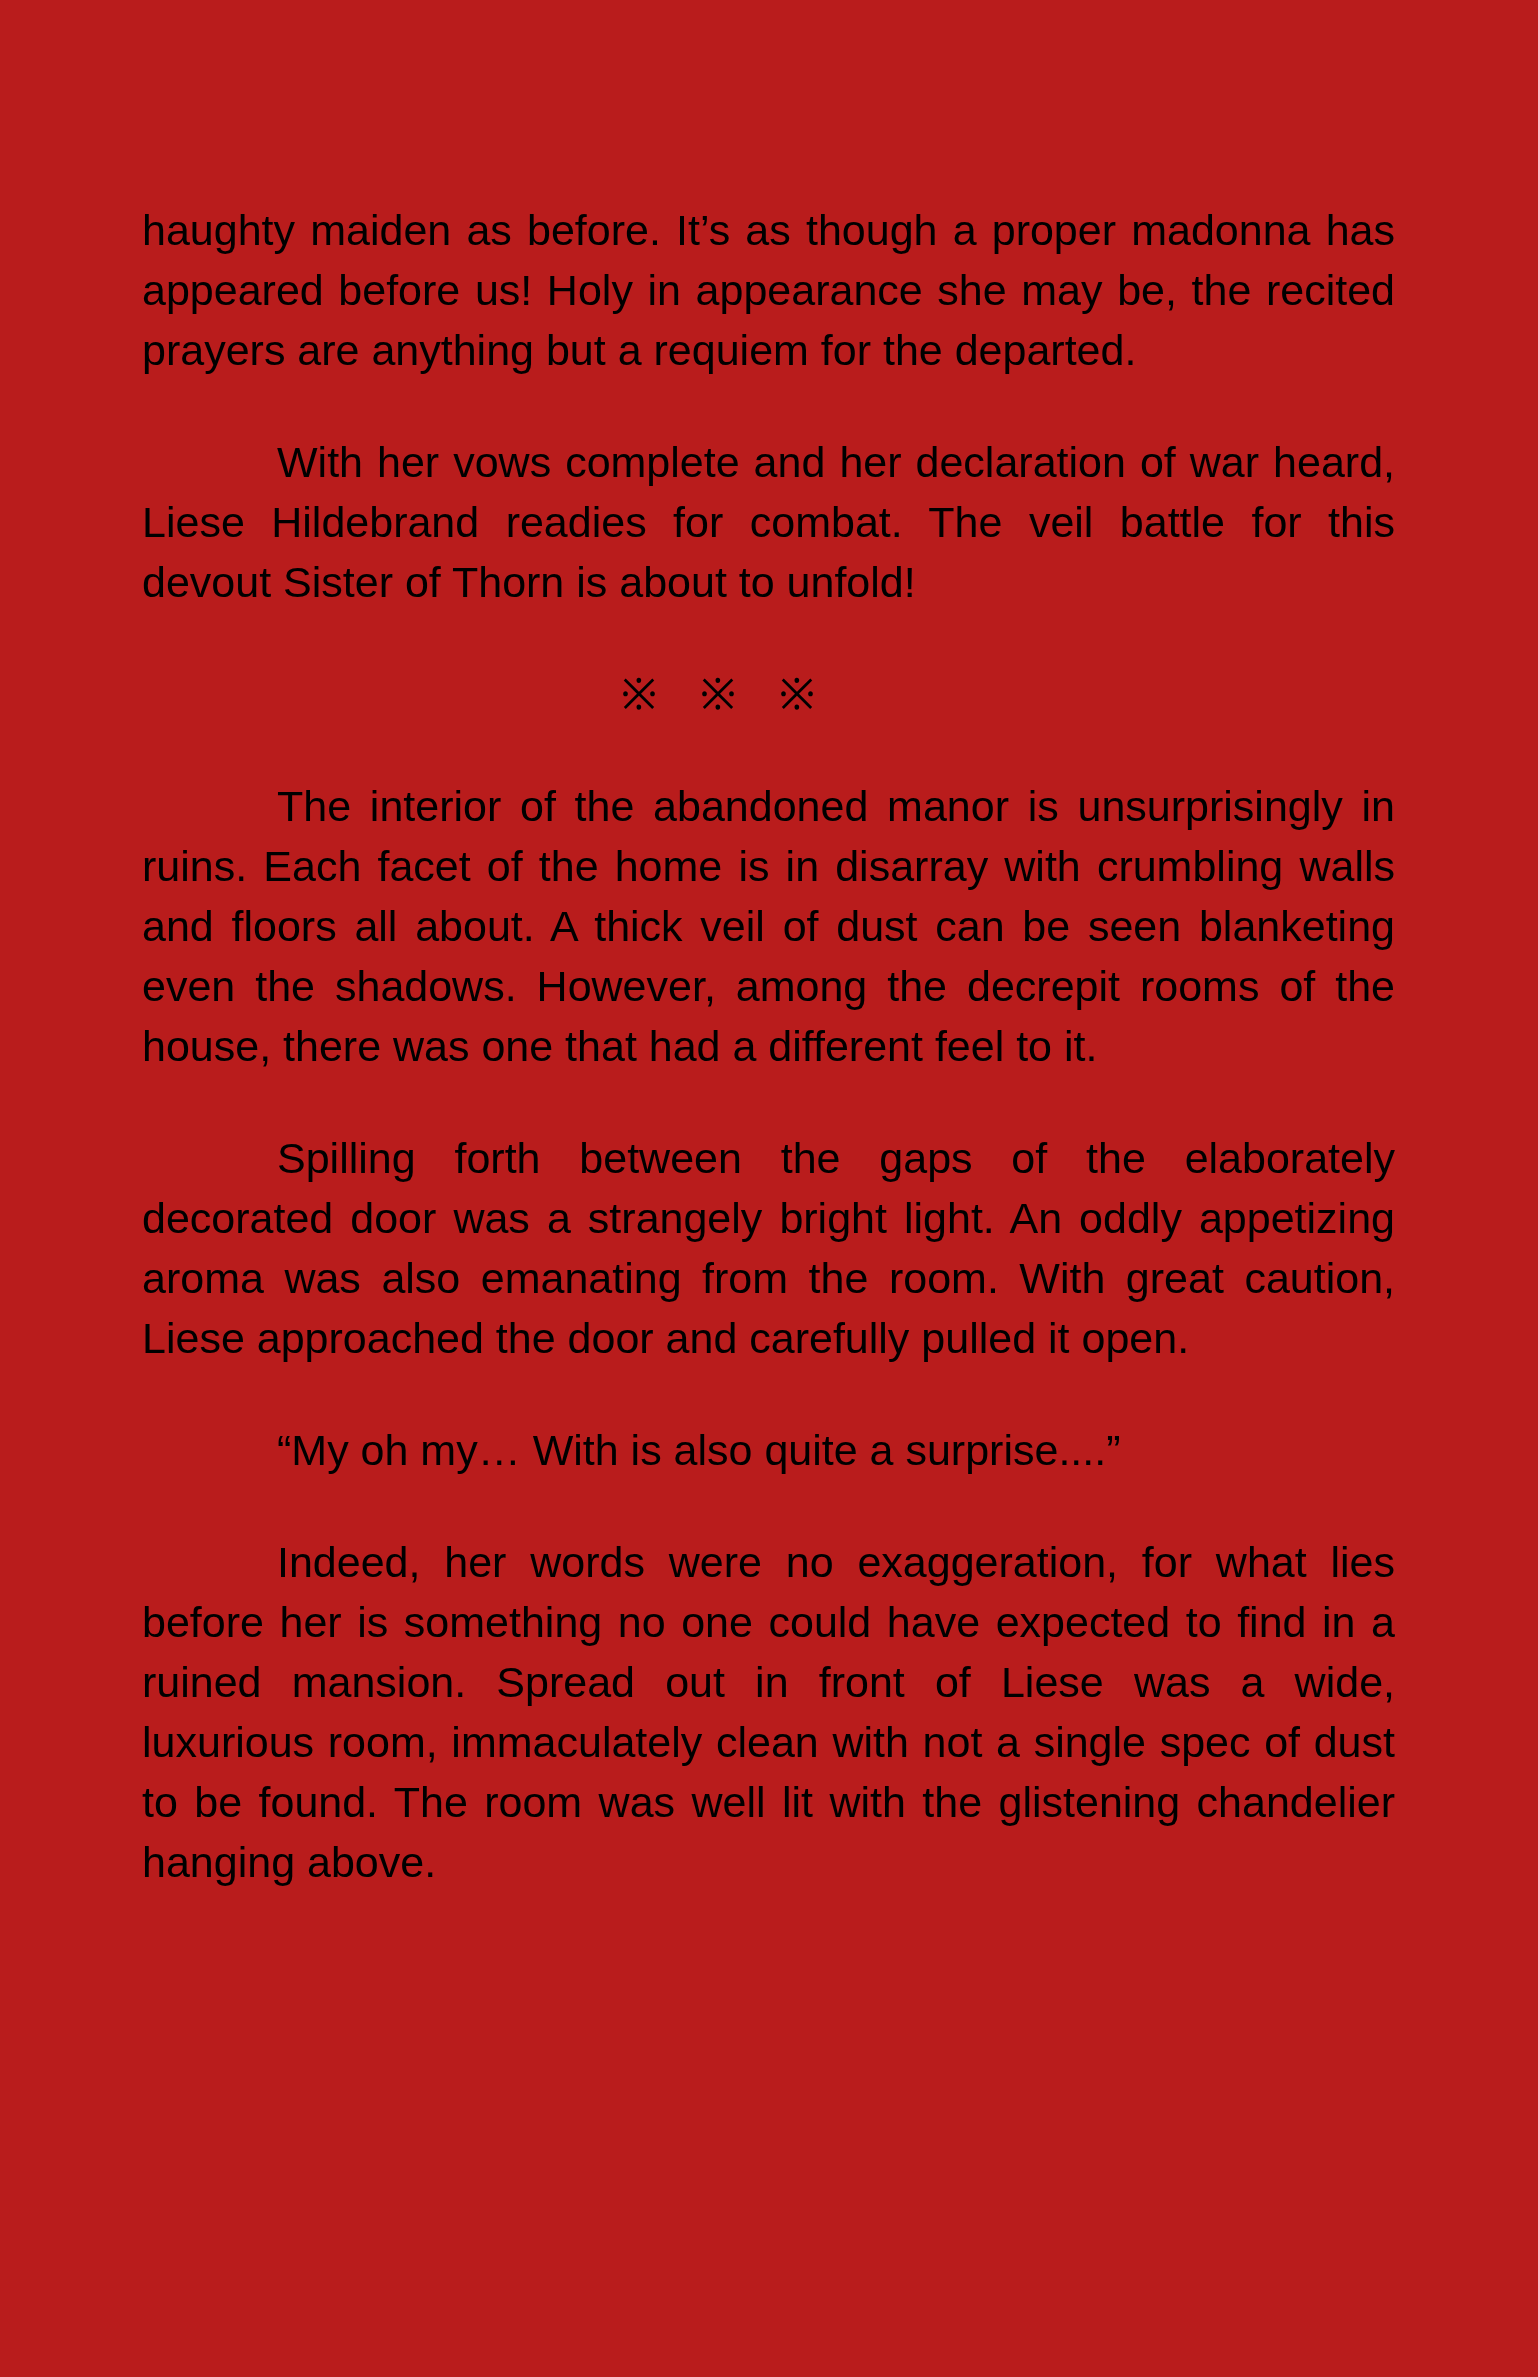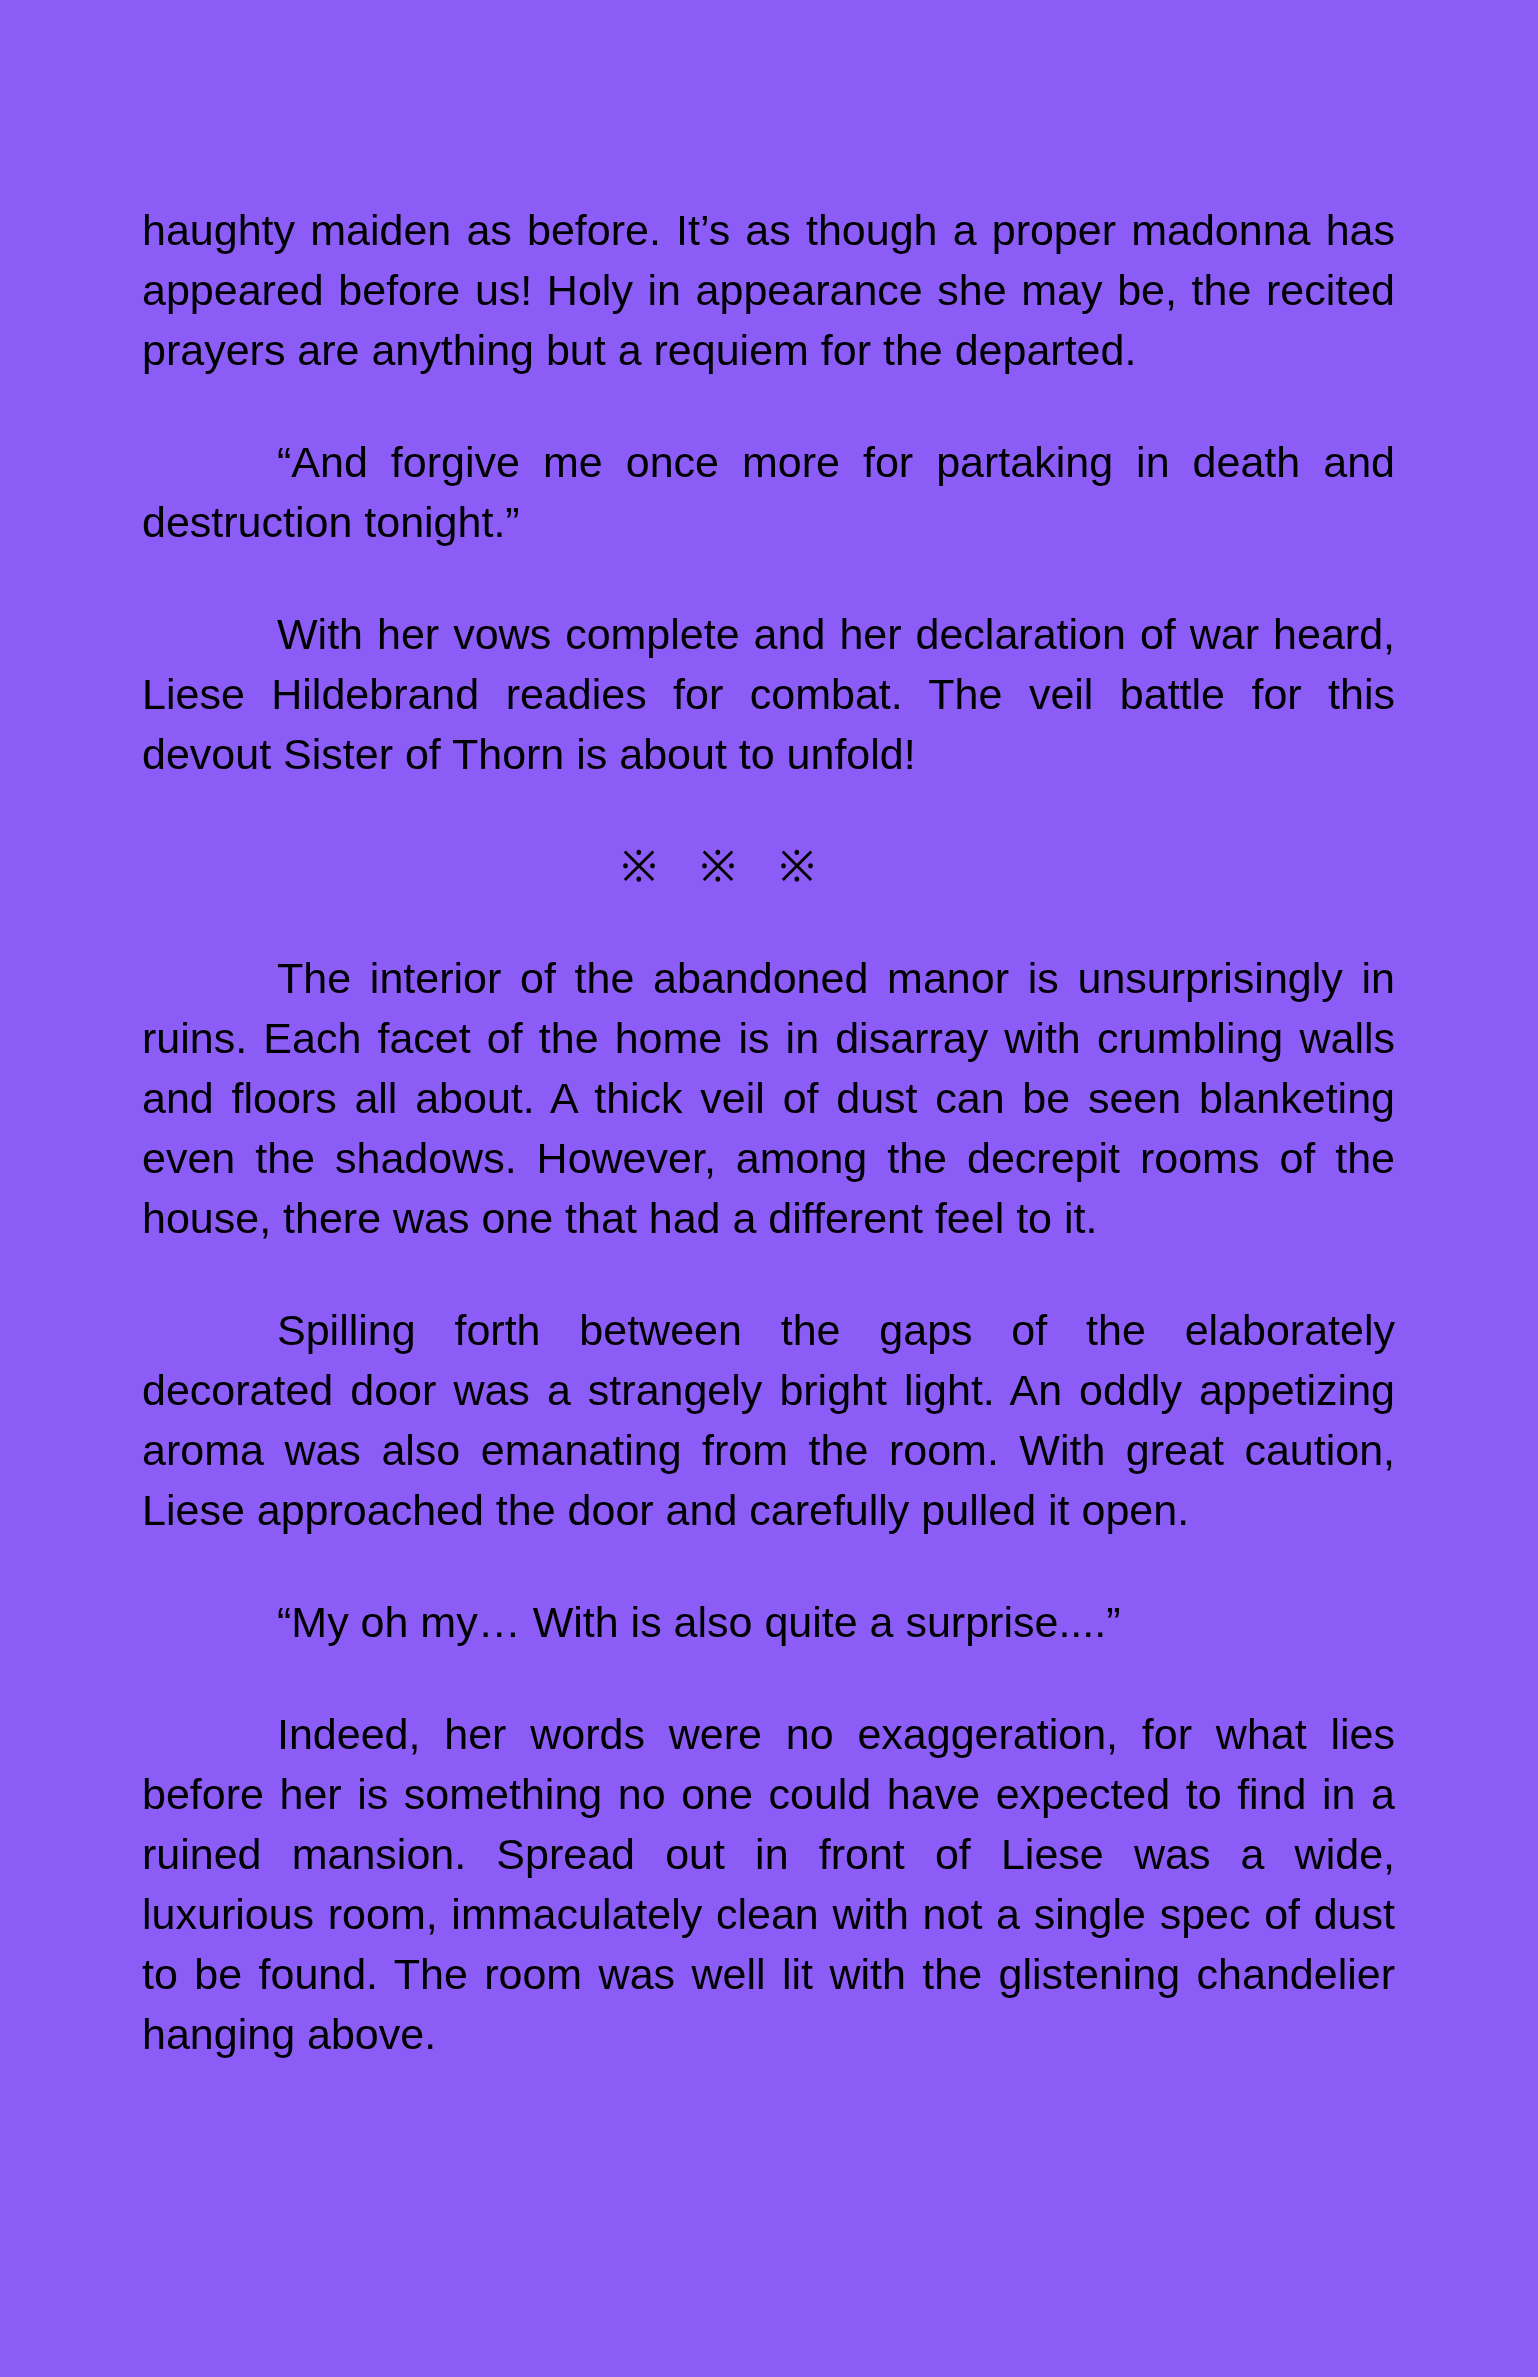--- a/index.html
+++ b/index.html
@@ -5,21 +5,21 @@
   html, body {
     margin: 0;
     padding: 0;
     background: #ffffff;
   }
   .page {
     position: relative;
     box-sizing: border-box;
     width: 1538px;
     height: 2377px;
-    background: #8b5cf6;
+    background: #b91c1c;
     color: #000000;
     font-family: "Liberation Sans", sans-serif;
     font-size: 43px;
     line-height: 60px;
     padding: 200px 143px 0 142px;
     overflow: hidden;
   }
   .page p {
     margin: 0 0 52px 0;
     text-align: justify;
@@ -32,21 +32,20 @@
     text-align: center;
     text-indent: 0;
     margin-right: 101px; 
   }
 </style>
 </head>
 <body>
 
 <div class="page">
   <p class="noindent">haughty maiden as before. It’s as though a proper madonna has appeared before us! Holy in appearance she may be, the recited prayers are anything but a requiem for the departed.</p>
-  <p class="indent">“And forgive me once more for partaking in death and destruction tonight.”</p>
   <p class="indent">With her vows complete and her declaration of war heard, Liese Hildebrand readies for combat. The veil battle for this devout Sister of Thorn is about to unfold!</p>
   <p class="separator">※　※　※</p>
   <p class="indent">The interior of the abandoned manor is unsurprisingly in ruins. Each facet of the home is in disarray with crumbling walls and floors all about. A thick veil of dust can be seen blanketing even the shadows. However, among the decrepit rooms of the house, there was one that had a different feel to it.</p>
   <p class="indent">Spilling forth between the gaps of the elaborately decorated door was a strangely bright light. An oddly appetizing aroma was also emanating from the room. With great caution, Liese approached the door and carefully pulled it open.</p>
   <p class="indent">“My oh my… With is also quite a surprise....”</p>
   <p class="indent">Indeed, her words were no exaggeration, for what lies before her is something no one could have expected to find in a ruined mansion. Spread out in front of Liese was a wide, luxurious room, immaculately clean with not a single spec of dust to be found. The room was well lit with the glistening chandelier hanging above.</p>
 </div>
 
 
 </body></html>

